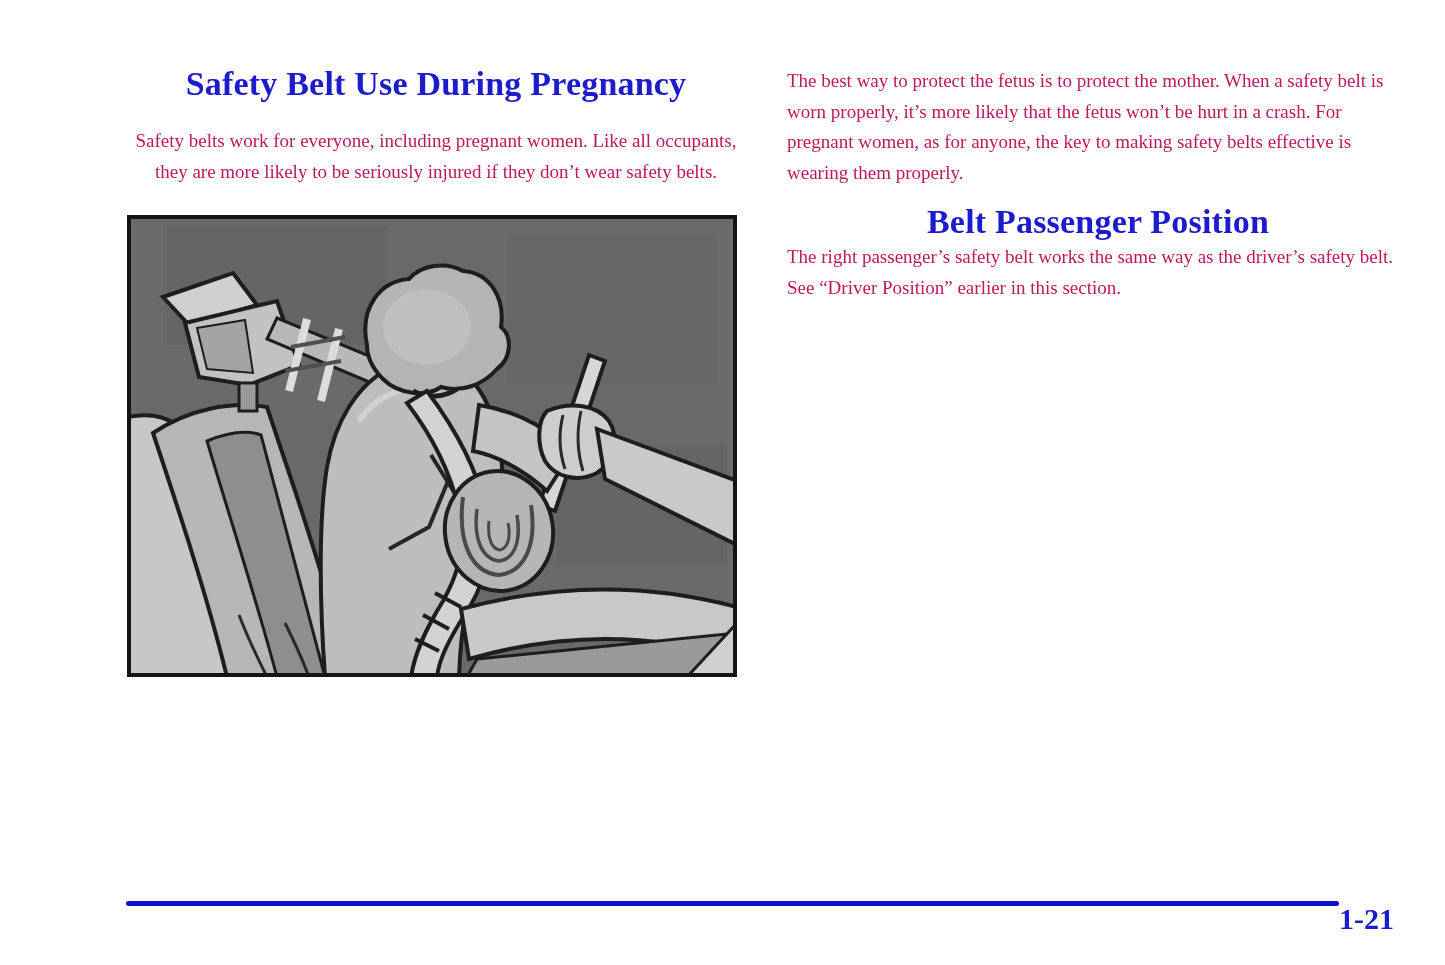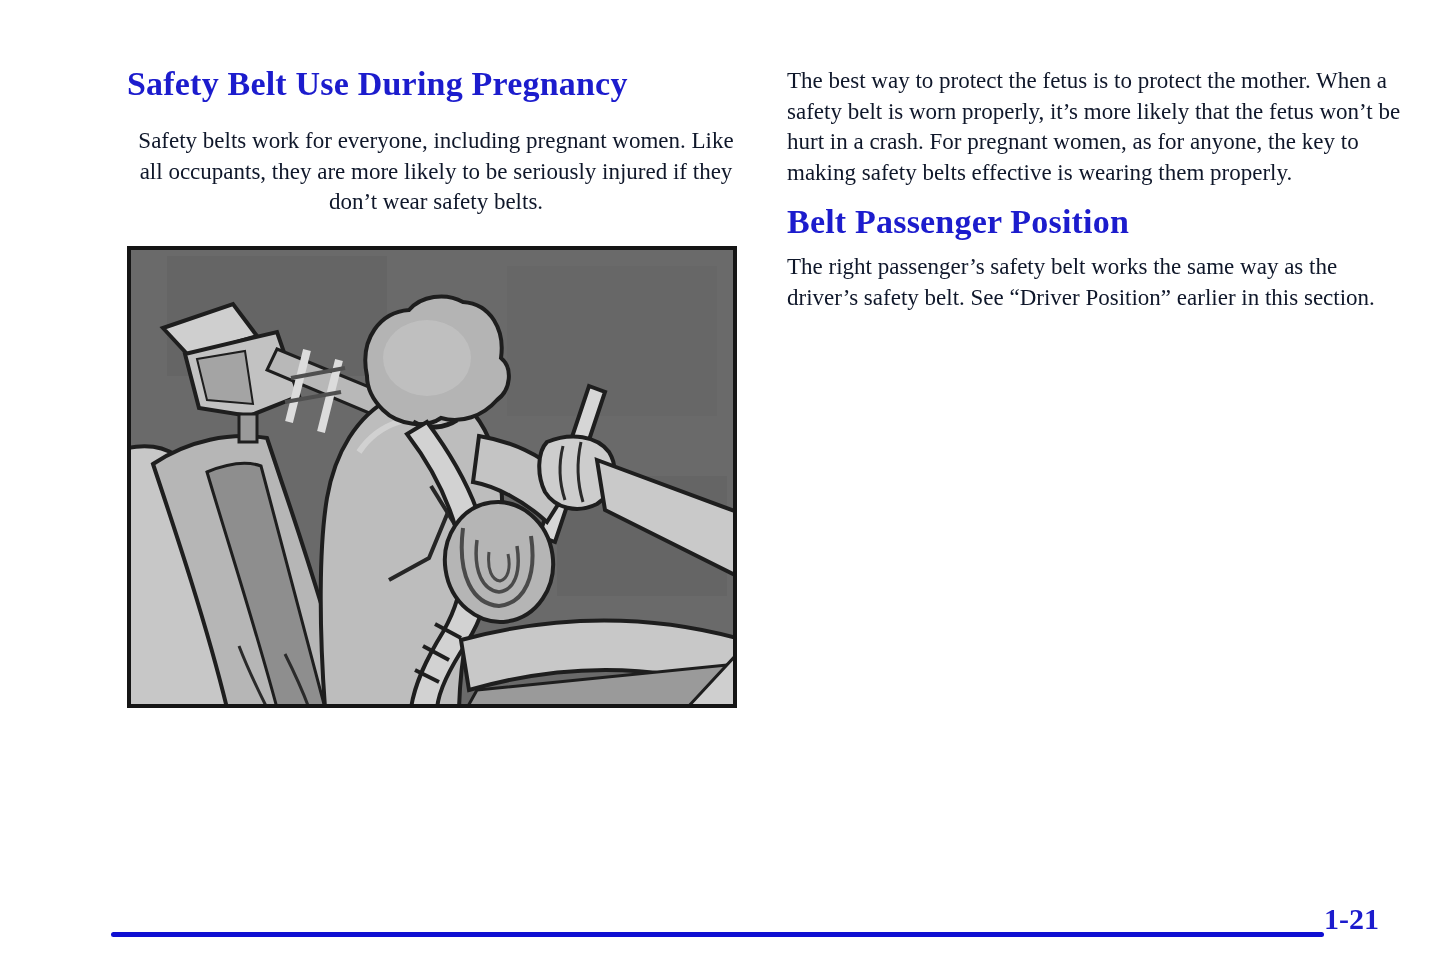--- a/index.html
+++ b/index.html
@@ -13,41 +13,42 @@
   }
   .col{position:absolute;}
   .col-left{left:127px;top:64px;width:618px;}
   .col-right{left:787px;top:64px;width:622px;}
   h1.sect{
     margin:0;
     font-size:34px;line-height:40px;
     font-weight:bold;
     color:#1c1ccd;
     letter-spacing:0.2px;
+    text-align:center;
   }
   p.body{
     margin:0;
-    font-size:23px;line-height:30.5px;
-    color:#0f172a;
+    font-size:19px;line-height:30.5px;
+    color:#be185d;
   }
   .col-left p.intro{margin-top:22px;text-align:center;}
   figure.illus{
     margin:28px 0 0 0;
     width:610px;height:462px;
     box-sizing:border-box;
   }
   figure.illus svg{display:block;}
   p.caption{margin-top:45px;}
   .col-right p.cont{margin-top:2px;}
   .col-right h1.sect{margin-top:14px;}
-  .col-right p.after-head{margin-top:10px;}
+  .col-right p.after-head{}
   .footer{
     position:absolute;
-    left:111px;top:901px;width:1268px;height:36px;
-    display:flex;align-items:flex-end;
+    left:126px;top:901px;width:1268px;height:36px;
+    display:flex;align-items:flex-start;
   }
   .footer .rule{
     flex:1;height:5px;background:#0f0fd2;border-radius:3px;
   }
   .footer .pagenum{
     font-size:30px;font-weight:bold;color:#1c1ccd;
     line-height:36px;white-space:nowrap;
   }
 </style>
 </head>

